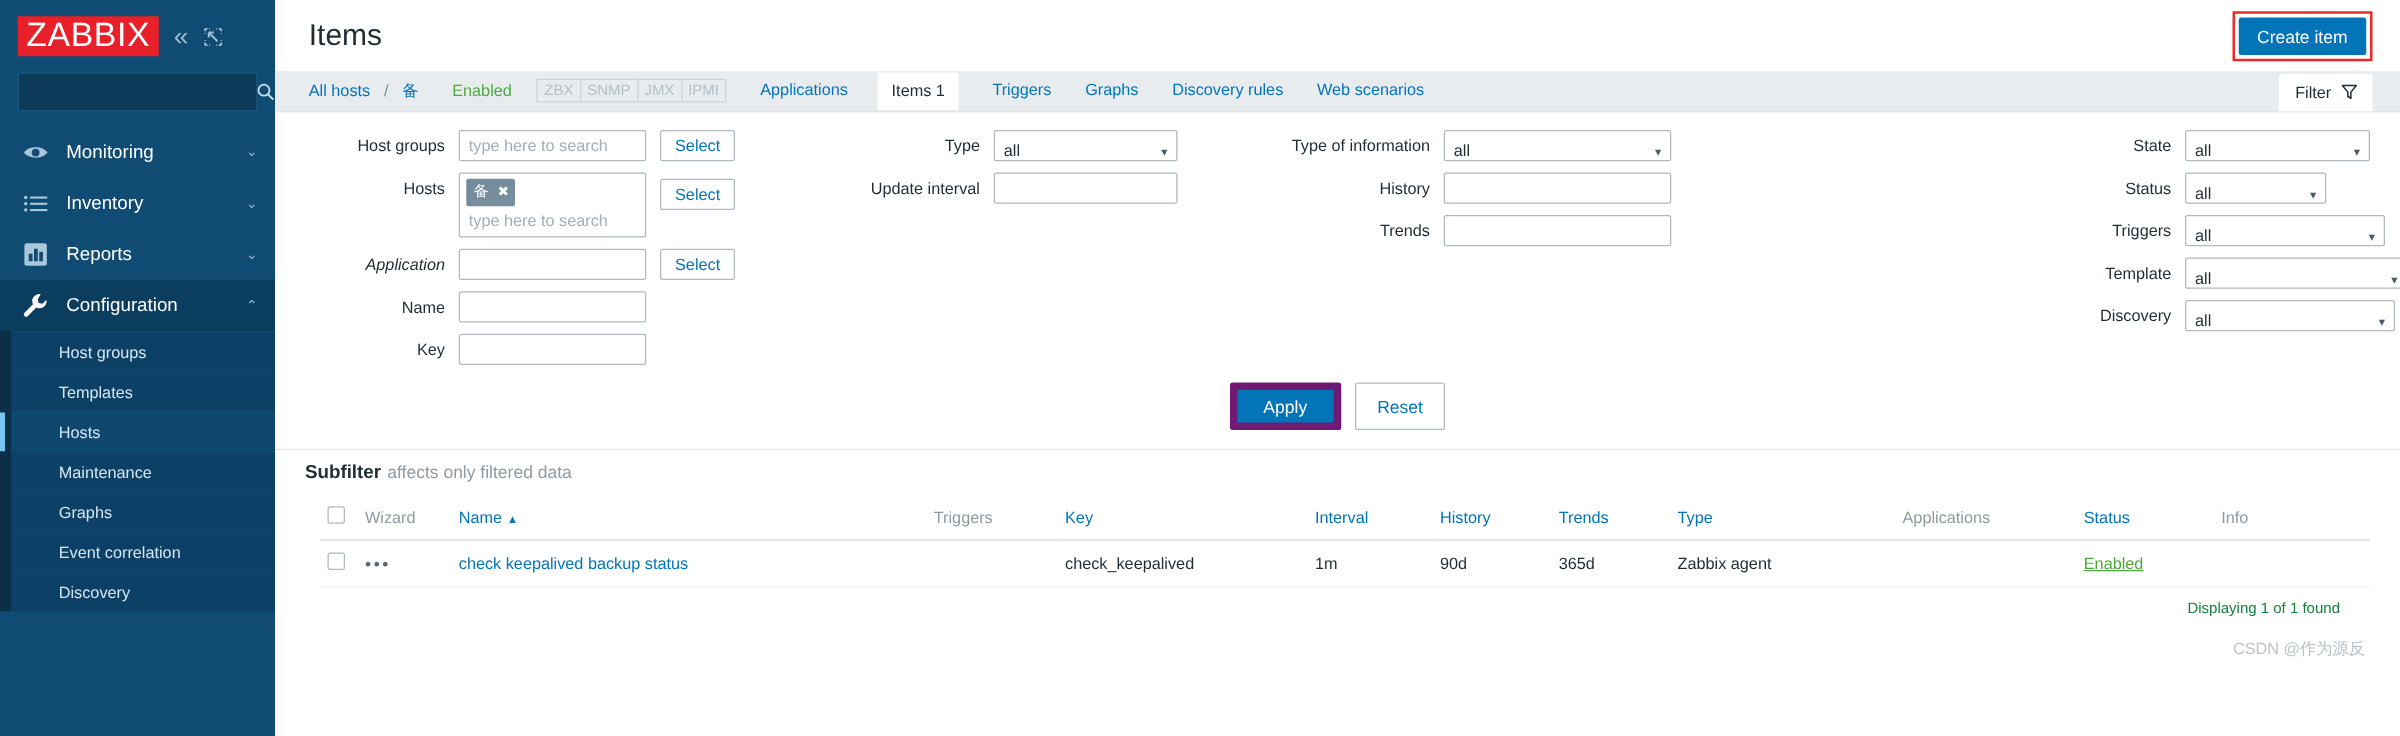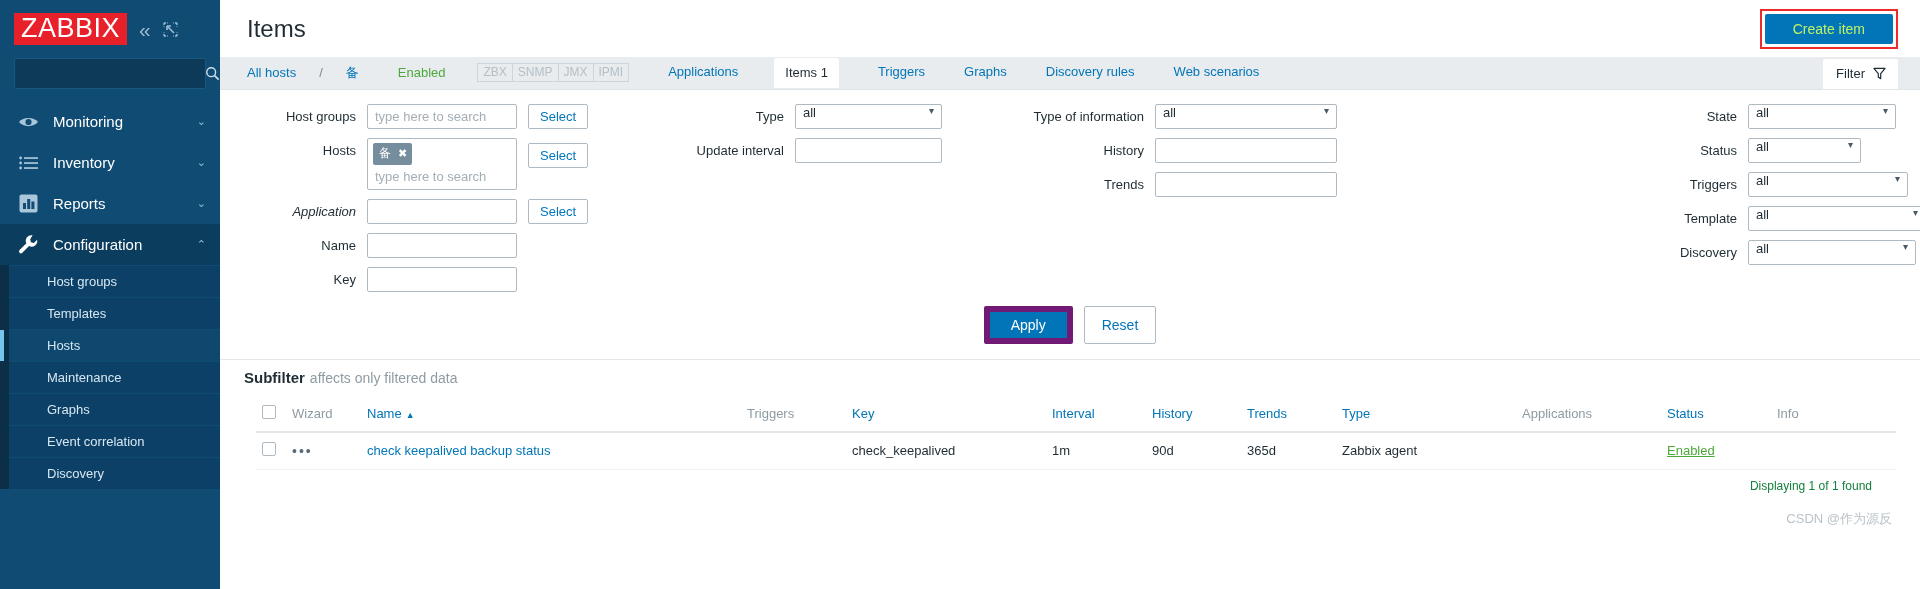--- a/index.html
+++ b/index.html
@@ -80,30 +80,30 @@
           display: flex; flex-direction: column; }
   .page-head {
     height: 57px; display: flex; align-items: center;
     padding: 0 22px 0 27px; background: #ffffff;
   }
   .page-title { font-size: 24px; color: #1f2c33; font-weight: normal; flex: 1; }
   .create-btn-wrap {
     border: 2px solid #ee2b2b; padding: 3px; display: inline-block;
   }
   .create-btn {
-    background: #0275b8; color: #bef264; border: 0; border-radius: 2px;
-    font-size: 14px; padding: 7px 28px; cursor: pointer;
+    background: #0275b8; color: #ffffff; border: 0; border-radius: 2px;
+    font-size: 14px; padding: 7px 15px; cursor: pointer;
     font-family: "Liberation Sans", sans-serif;
   }
 
   .tabs-bar {
     background: #e8ecef; height: 33px; display: flex; align-items: flex-end;
     padding: 0 22px 0 27px; border-bottom: 1px solid #dfe4e7;
   }
-  .tabs-left { display: flex; align-items: center; gap: 16px; flex: 1; height: 33px; }
+  .tabs-left { display: flex; align-items: center; gap: 4px; flex: 1; height: 33px; }
   .crumb { color: #0275b8; font-size: 13px; cursor: pointer; }
   .crumb-sep { color: #768d9e; font-size: 13px; margin: 0 7px; }
   .crumb-host { color: #0275b8; font-size: 13px; cursor: pointer; }
   .crumb-enabled { color: #4ea83c; font-size: 13px; margin-left: 23px; cursor: pointer; }
   .proto-group { display: flex; margin-left: 17px; }
   .proto {
     border: 1px solid #cdd5da; color: #b4bfc6; background: #e8ecef;
     font-size: 12px; padding: 1px 5px 2px 5px; margin-left: -1px; cursor: pointer;
   }
   .tab-link {
@@ -133,21 +133,21 @@
   }
   .finput {
     height: 25px; border: 1px solid #aeb9c1; border-radius: 2px;
     background: #ffffff; font-size: 13px; color: #1f2c33;
     padding: 0 7px; outline: none; font-family: "Liberation Sans", sans-serif;
   }
   .finput::placeholder { color: #a3aeb6; }
   .fselect {
     height: 25px; border: 1px solid #aeb9c1; border-radius: 2px;
     background: #ffffff; font-size: 13px; color: #1f2c33;
-    padding: 0 7px; display: flex; align-items: flex-start;
+    padding: 0 7px; display: flex; align-items: flex-end;
     justify-content: space-between; cursor: pointer;
   }
   .chev-dn { font-size: 10px; color: #4a5a66; margin-left: 8px; }
   .btn-select {
     height: 25px; border: 1px solid #aeb9c1; border-radius: 2px;
     background: #ffffff; color: #0275b8; font-size: 13px;
     padding: 0 11px; cursor: pointer; font-family: "Liberation Sans", sans-serif;
   }
   .multiselect {
     border: 1px solid #aeb9c1; border-radius: 2px; background: #ffffff;

